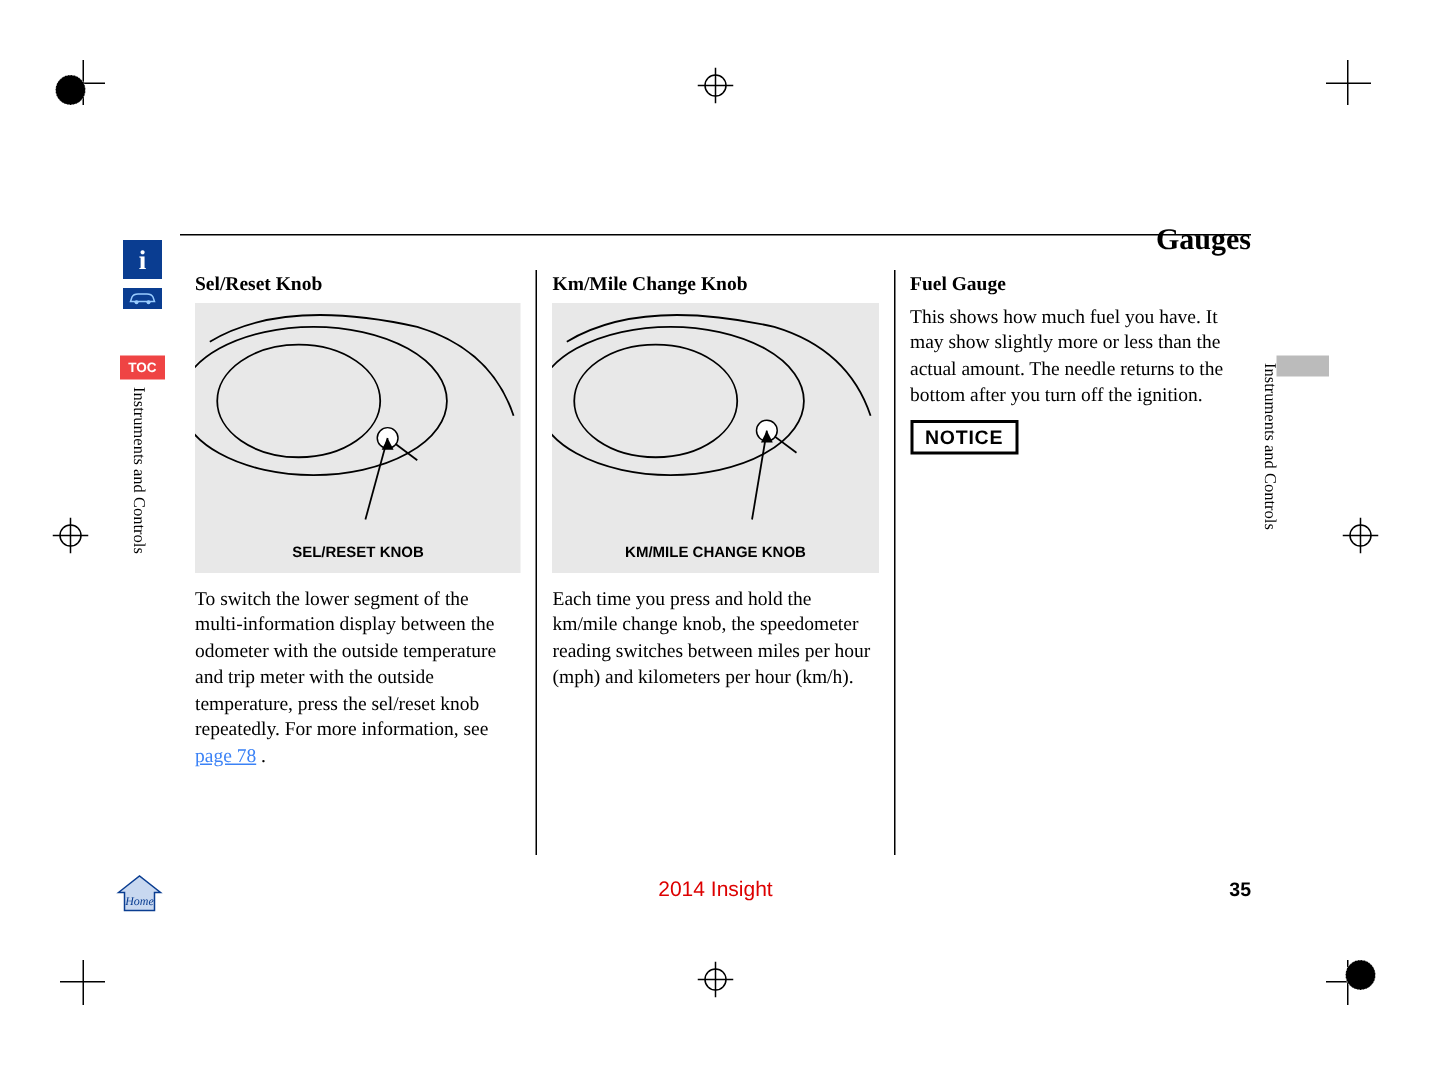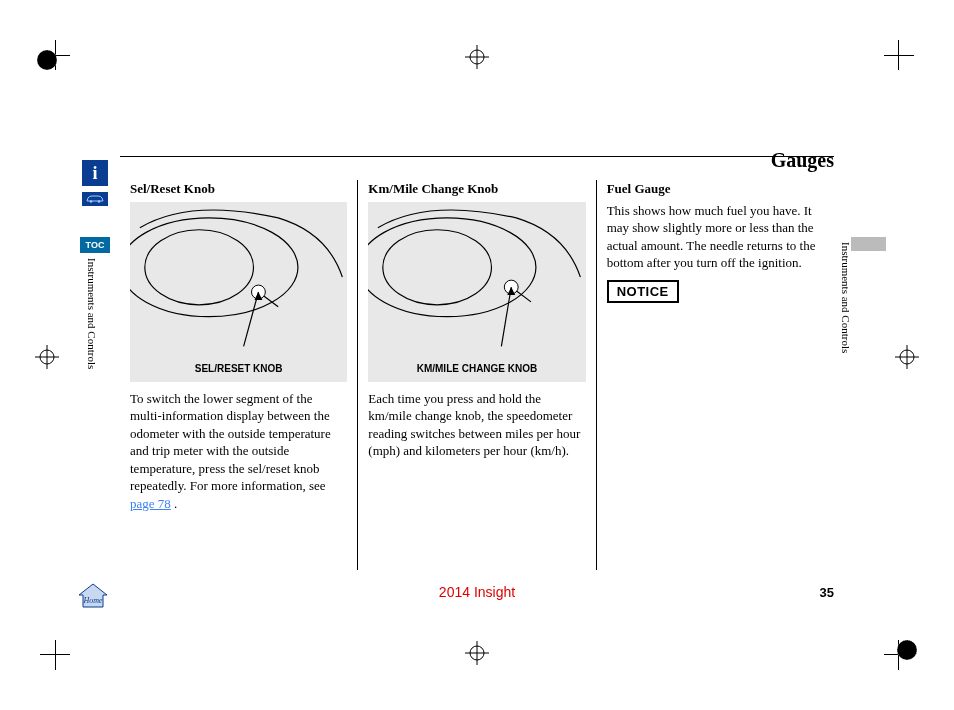--- a/index.html
+++ b/index.html
@@ -69,21 +69,21 @@
     font-family: Georgia, serif; font-weight:bold; font-size:18px;
     cursor:pointer;
   }
   .car-btn {
     width: 26px; height: 14px; background:#0a3d91;
     display:flex; align-items:center; justify-content:center;
     cursor:pointer;
   }
   .toc-btn {
     margin-top: 25px;
-    width: 30px; height: 16px; background:#0369a1; color:#fff;
+    width: 30px; height: 16px; background:#ef4444; color:#fff;
     font-size:9px; font-weight:bold; font-family: Arial, sans-serif;
     display:flex; align-items:center; justify-content:center;
     cursor:pointer;
   }
   .side-label-l, .side-label-r {
     position: absolute;
     writing-mode: vertical-rl;
     font-size: 11px;
     font-family: Georgia, serif;
   }

